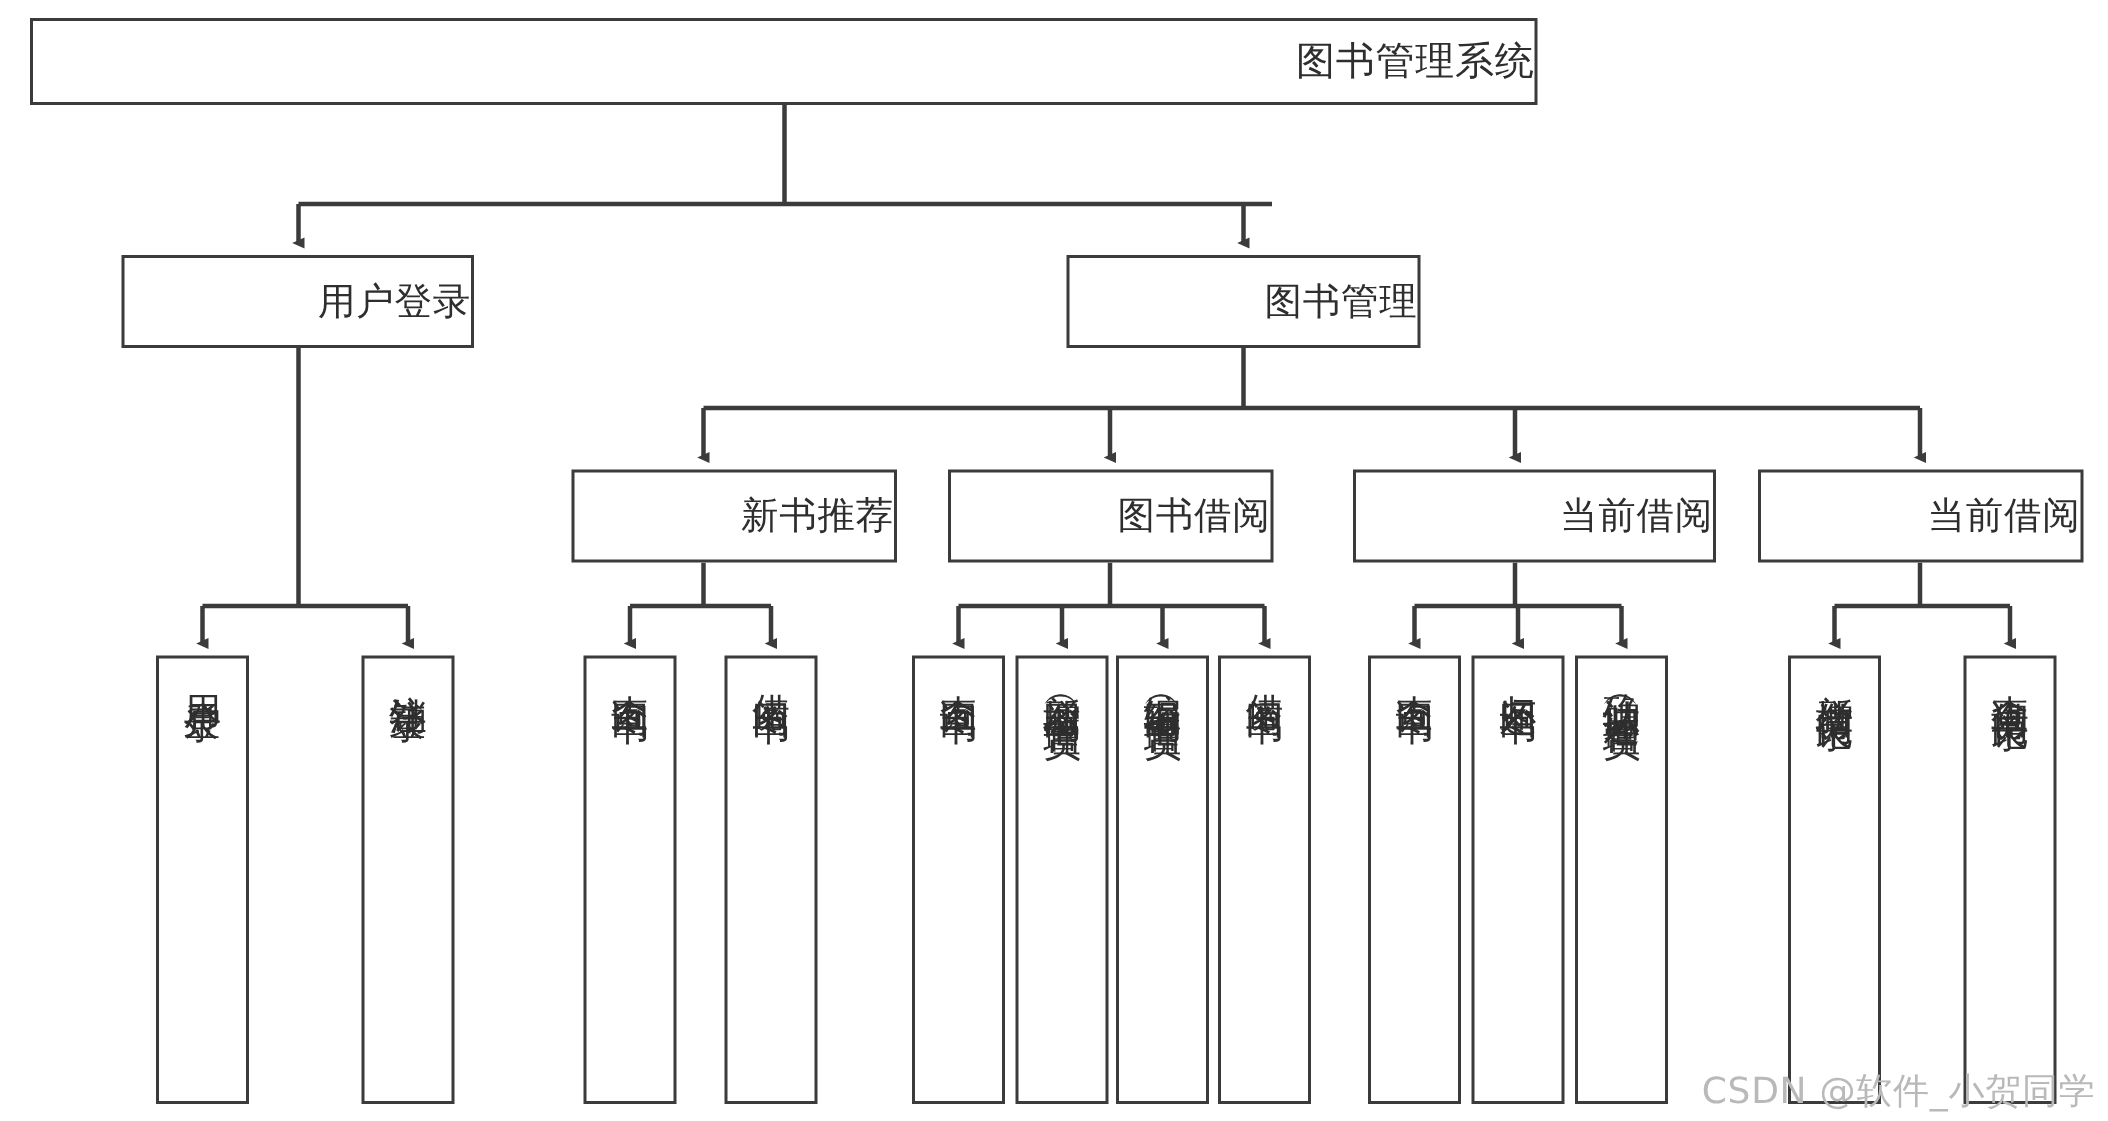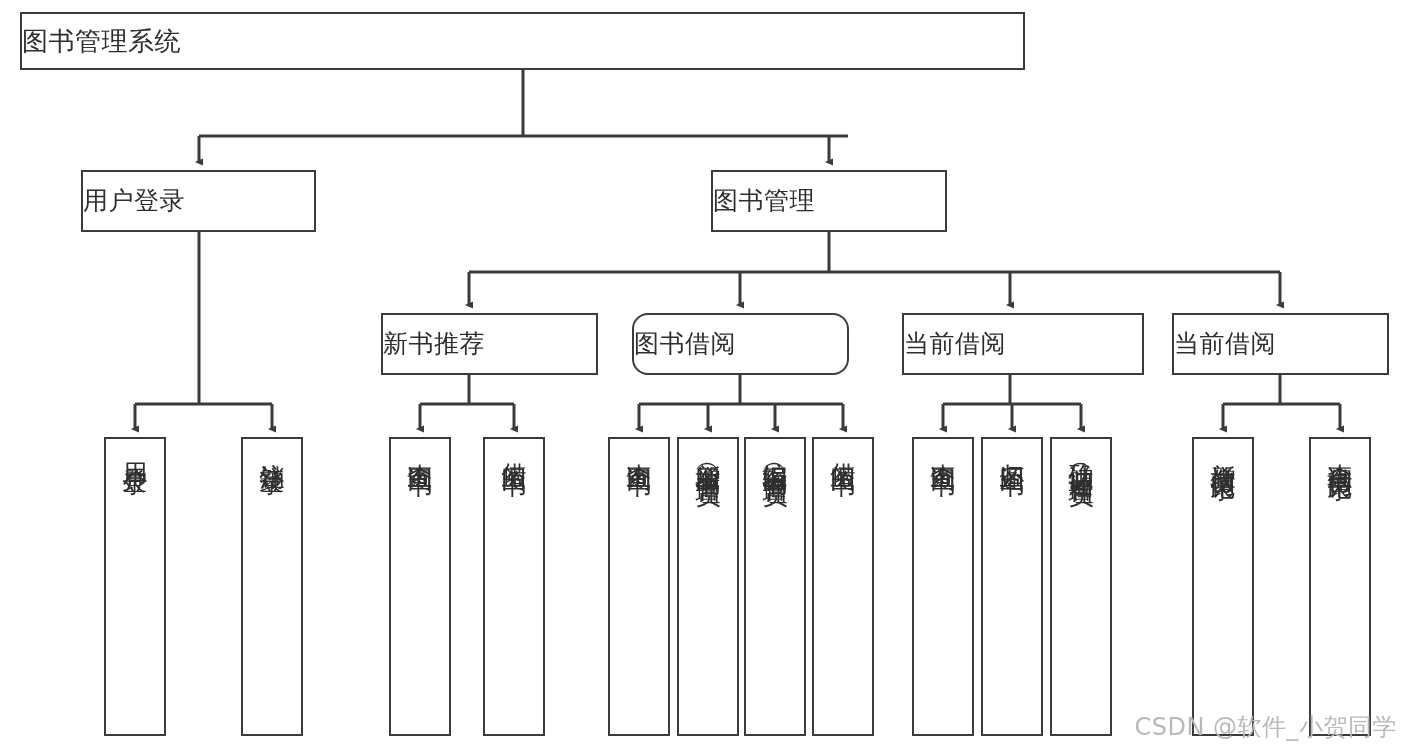--- a/index.html
+++ b/index.html
@@ -28,21 +28,21 @@
     height: 747px;
     pointer-events: none;
   }
   .node {
     position: absolute;
     box-sizing: border-box;
     border: 2.5px solid #3b3b3b;
     background: #ffffff;
     display: flex;
     align-items: center;
-    justify-content: flex-start;
+    justify-content: flex-end;
     overflow: hidden;
   }
   .node-label {
     color: #2e2e2e;
     line-height: 1.02;
     text-align: center;
     white-space: nowrap;
   }
   
   .node.horizontal .node-label {
@@ -139,21 +139,21 @@
   <div class="node horizontal" style="left:81px; top:170px; width:235px; height:62px;">
     <span class="node-label">用户登录</span>
   </div>
   <div class="node horizontal" style="left:711px; top:170px; width:236px; height:62px;">
     <span class="node-label">图书管理</span>
   </div>
 
   <div class="node horizontal" style="left:361px; top:313px; width:217px; height:62px;margin-left:20px;">
     <span class="node-label">新书推荐</span>
   </div>
-  <div class="node horizontal" style="left:632px; top:313px; width:217px; height:62px;border-radius:16px;">
+  <div class="node horizontal" style="left:632px; top:313px; width:217px; height:62px;">
     <span class="node-label">图书借阅</span>
   </div>
   <div class="node horizontal" style="left:902px; top:313px; width:242px; height:62px;">
     <span class="node-label">当前借阅</span>
   </div>
   <div class="node horizontal" style="left:1172px; top:313px; width:217px; height:62px;">
     <span class="node-label">当前借阅</span>
   </div>
 
   <div class="node vertical" style="left:104px; top:437px; width:62px; height:299px;">

